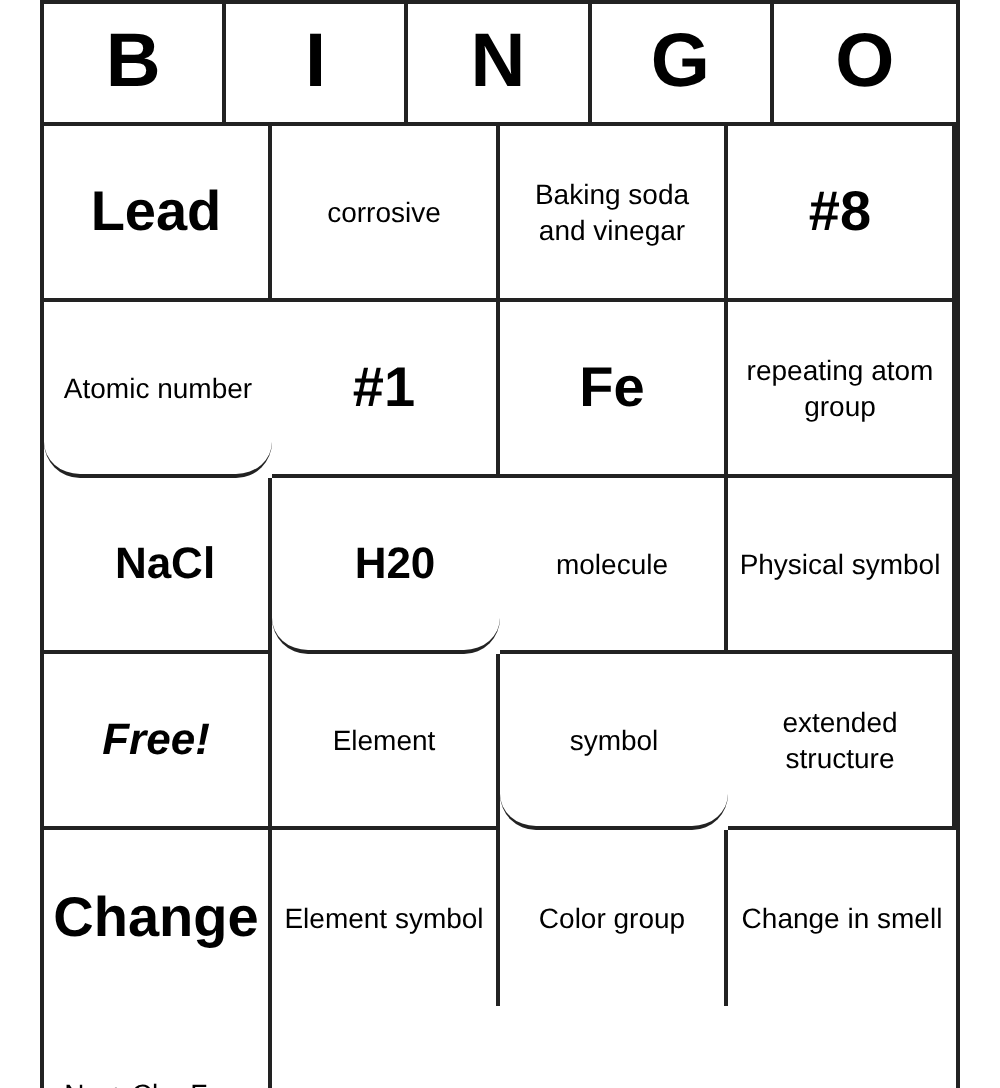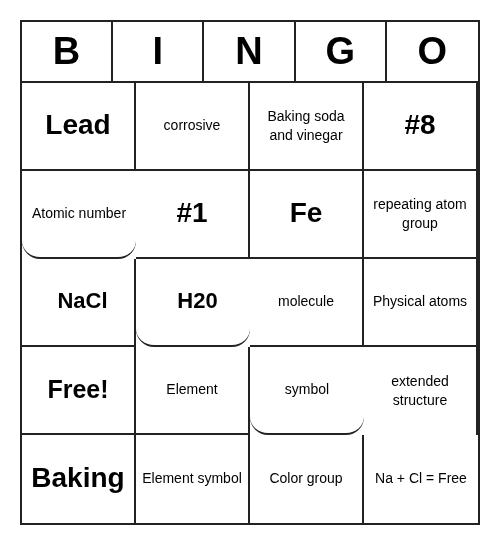--- a/index.html
+++ b/index.html
@@ -56,22 +56,23 @@
     .bingo-cell.large-text {
       font-size: 28px;
       font-weight: bold;
     }
     .bingo-cell.medium-text {
       font-size: 22px;
       font-weight: bold;
       padding-left: 13px;
     }
     .bingo-cell.free {
-      font-size: 25px;
+      font-size: 22px;
       font-weight: bold;
+      font-style: italic;
     }
     .bingo-cell.small-text {
       font-size: 11px;
     }
   </style>
 </head>
 <body>
 
 <div class="bingo-card">
   <div class="bingo-header">
@@ -86,23 +87,24 @@
       <div class="bingo-cell ">corrosive</div>
       <div class="bingo-cell ">Baking soda and vinegar</div>
       <div class="bingo-cell large-text">#8</div>
       <div class="bingo-cell ">Atomic number</div>
       <div class="bingo-cell large-text">#1</div>
       <div class="bingo-cell large-text">Fe</div>
       <div class="bingo-cell ">repeating atom group</div>
       <div class="bingo-cell medium-text">NaCl</div>
       <div class="bingo-cell medium-text">H20</div>
       <div class="bingo-cell ">molecule</div>
-      <div class="bingo-cell ">Physical atoms</div>
+      <div class="bingo-cell ">Physical symbol</div>
       <div class="bingo-cell free">Free!</div>
       <div class="bingo-cell ">Element</div>
       <div class="bingo-cell ">symbol</div>
       <div class="bingo-cell ">extended structure</div>
-      <div class="bingo-cell large-text">Baking</div>
+      <div class="bingo-cell large-text">Change</div>
       <div class="bingo-cell ">Element symbol</div>
       <div class="bingo-cell ">Color group</div>
+      <div class="bingo-cell ">Change in smell</div>
       <div class="bingo-cell ">Na + Cl = Free</div>
     </div>
 </div>
 
 </body></html>

